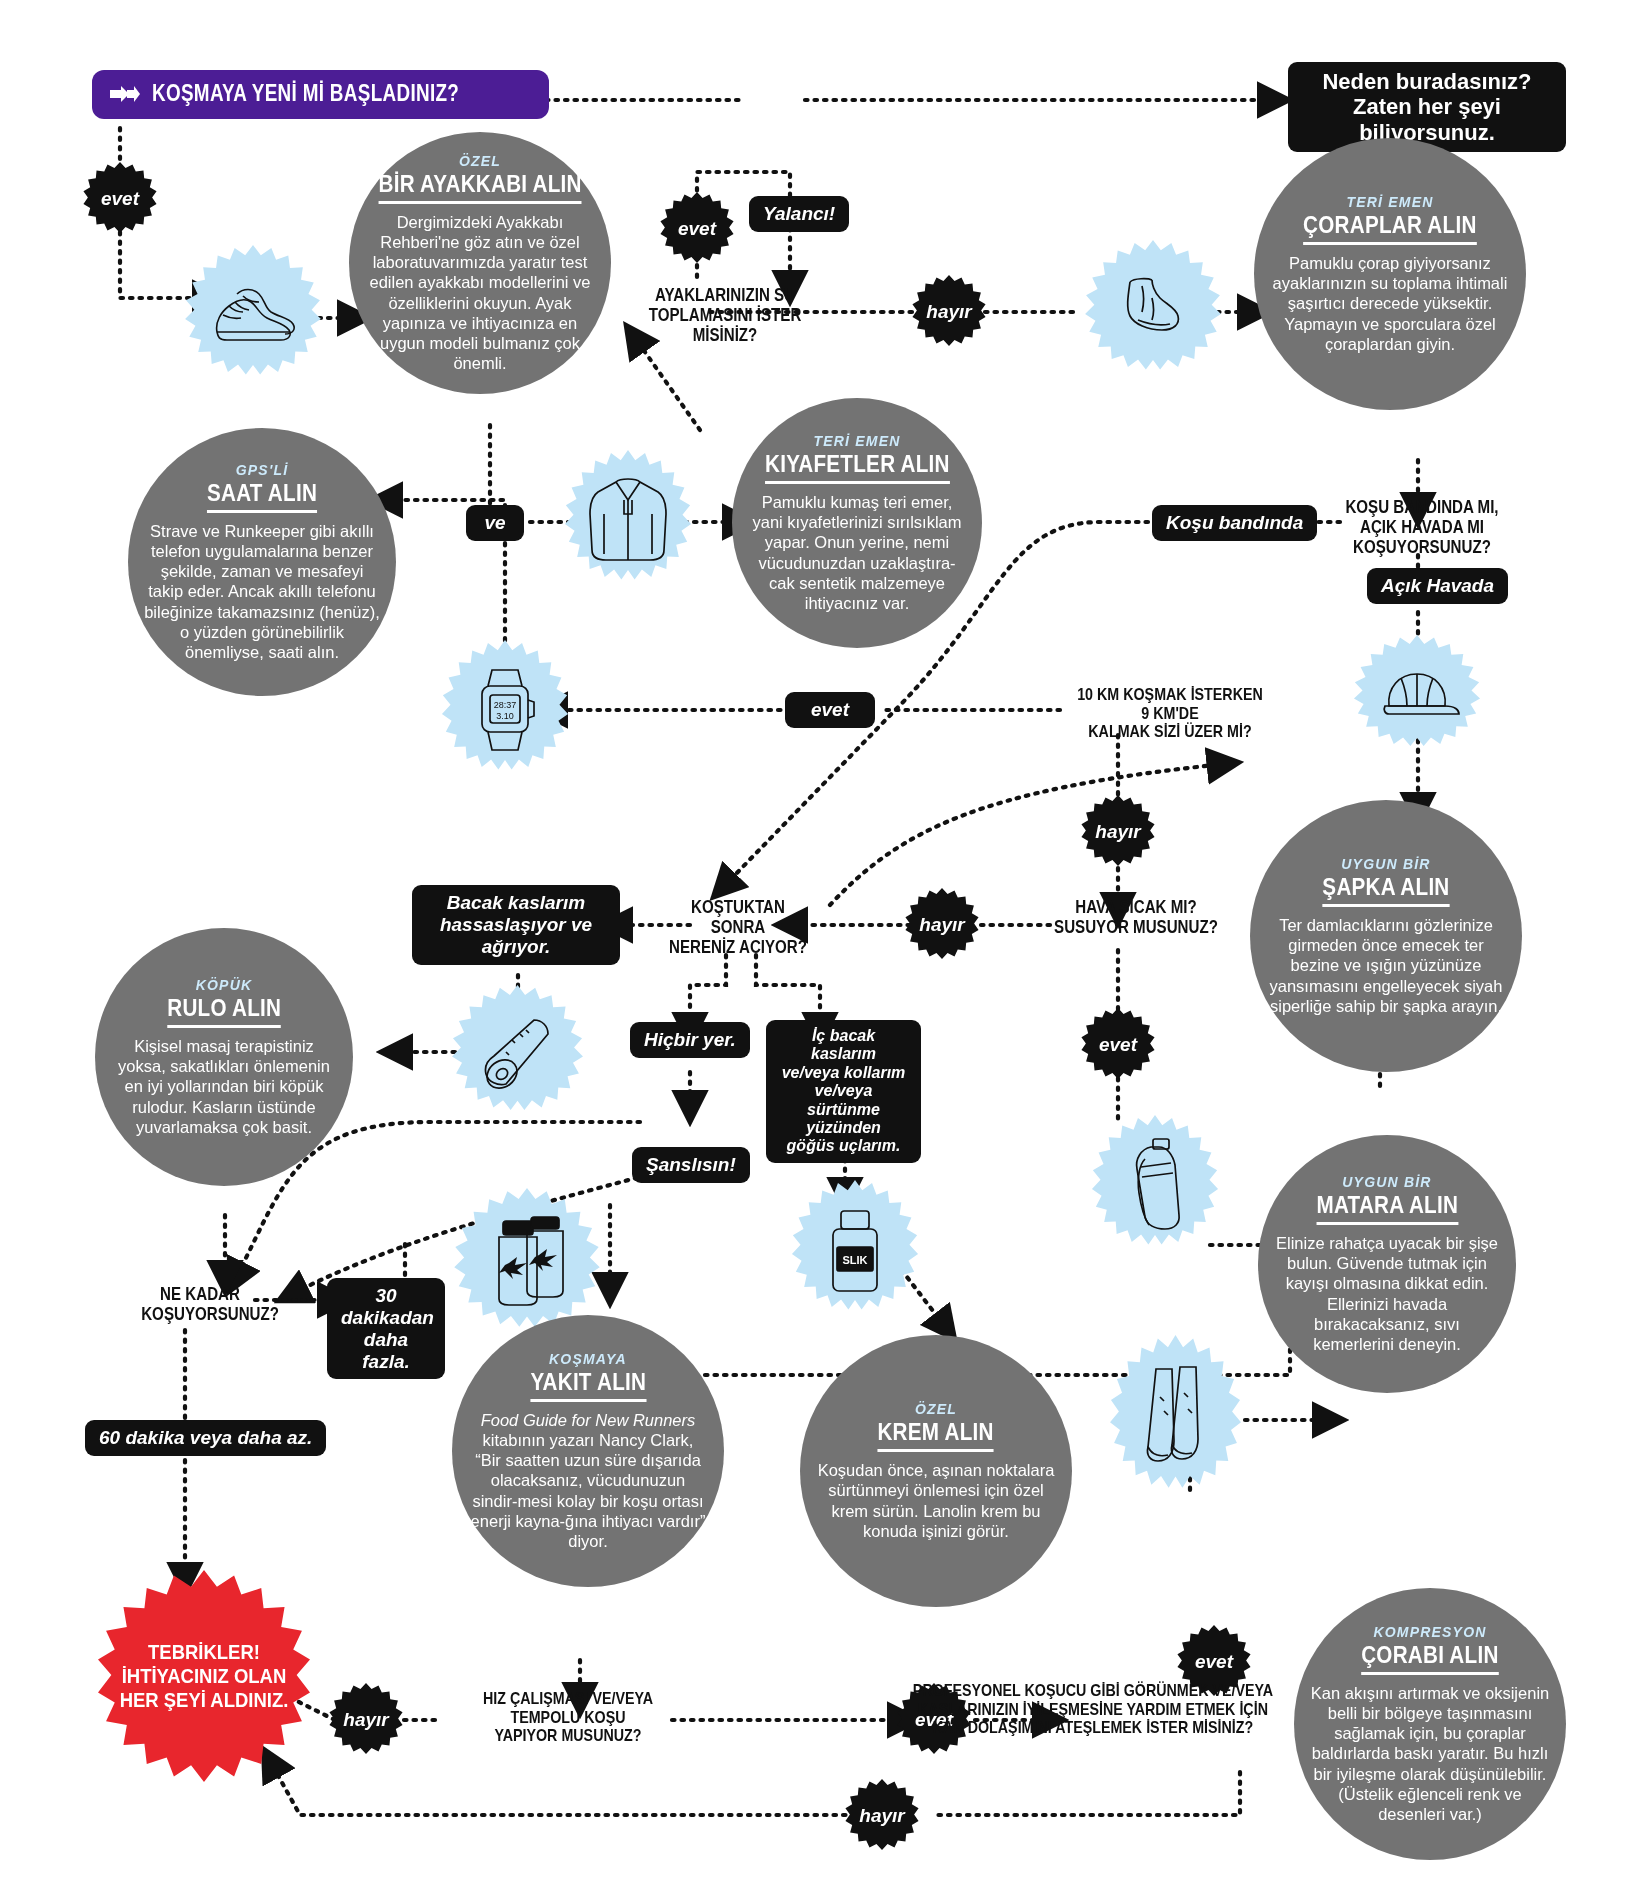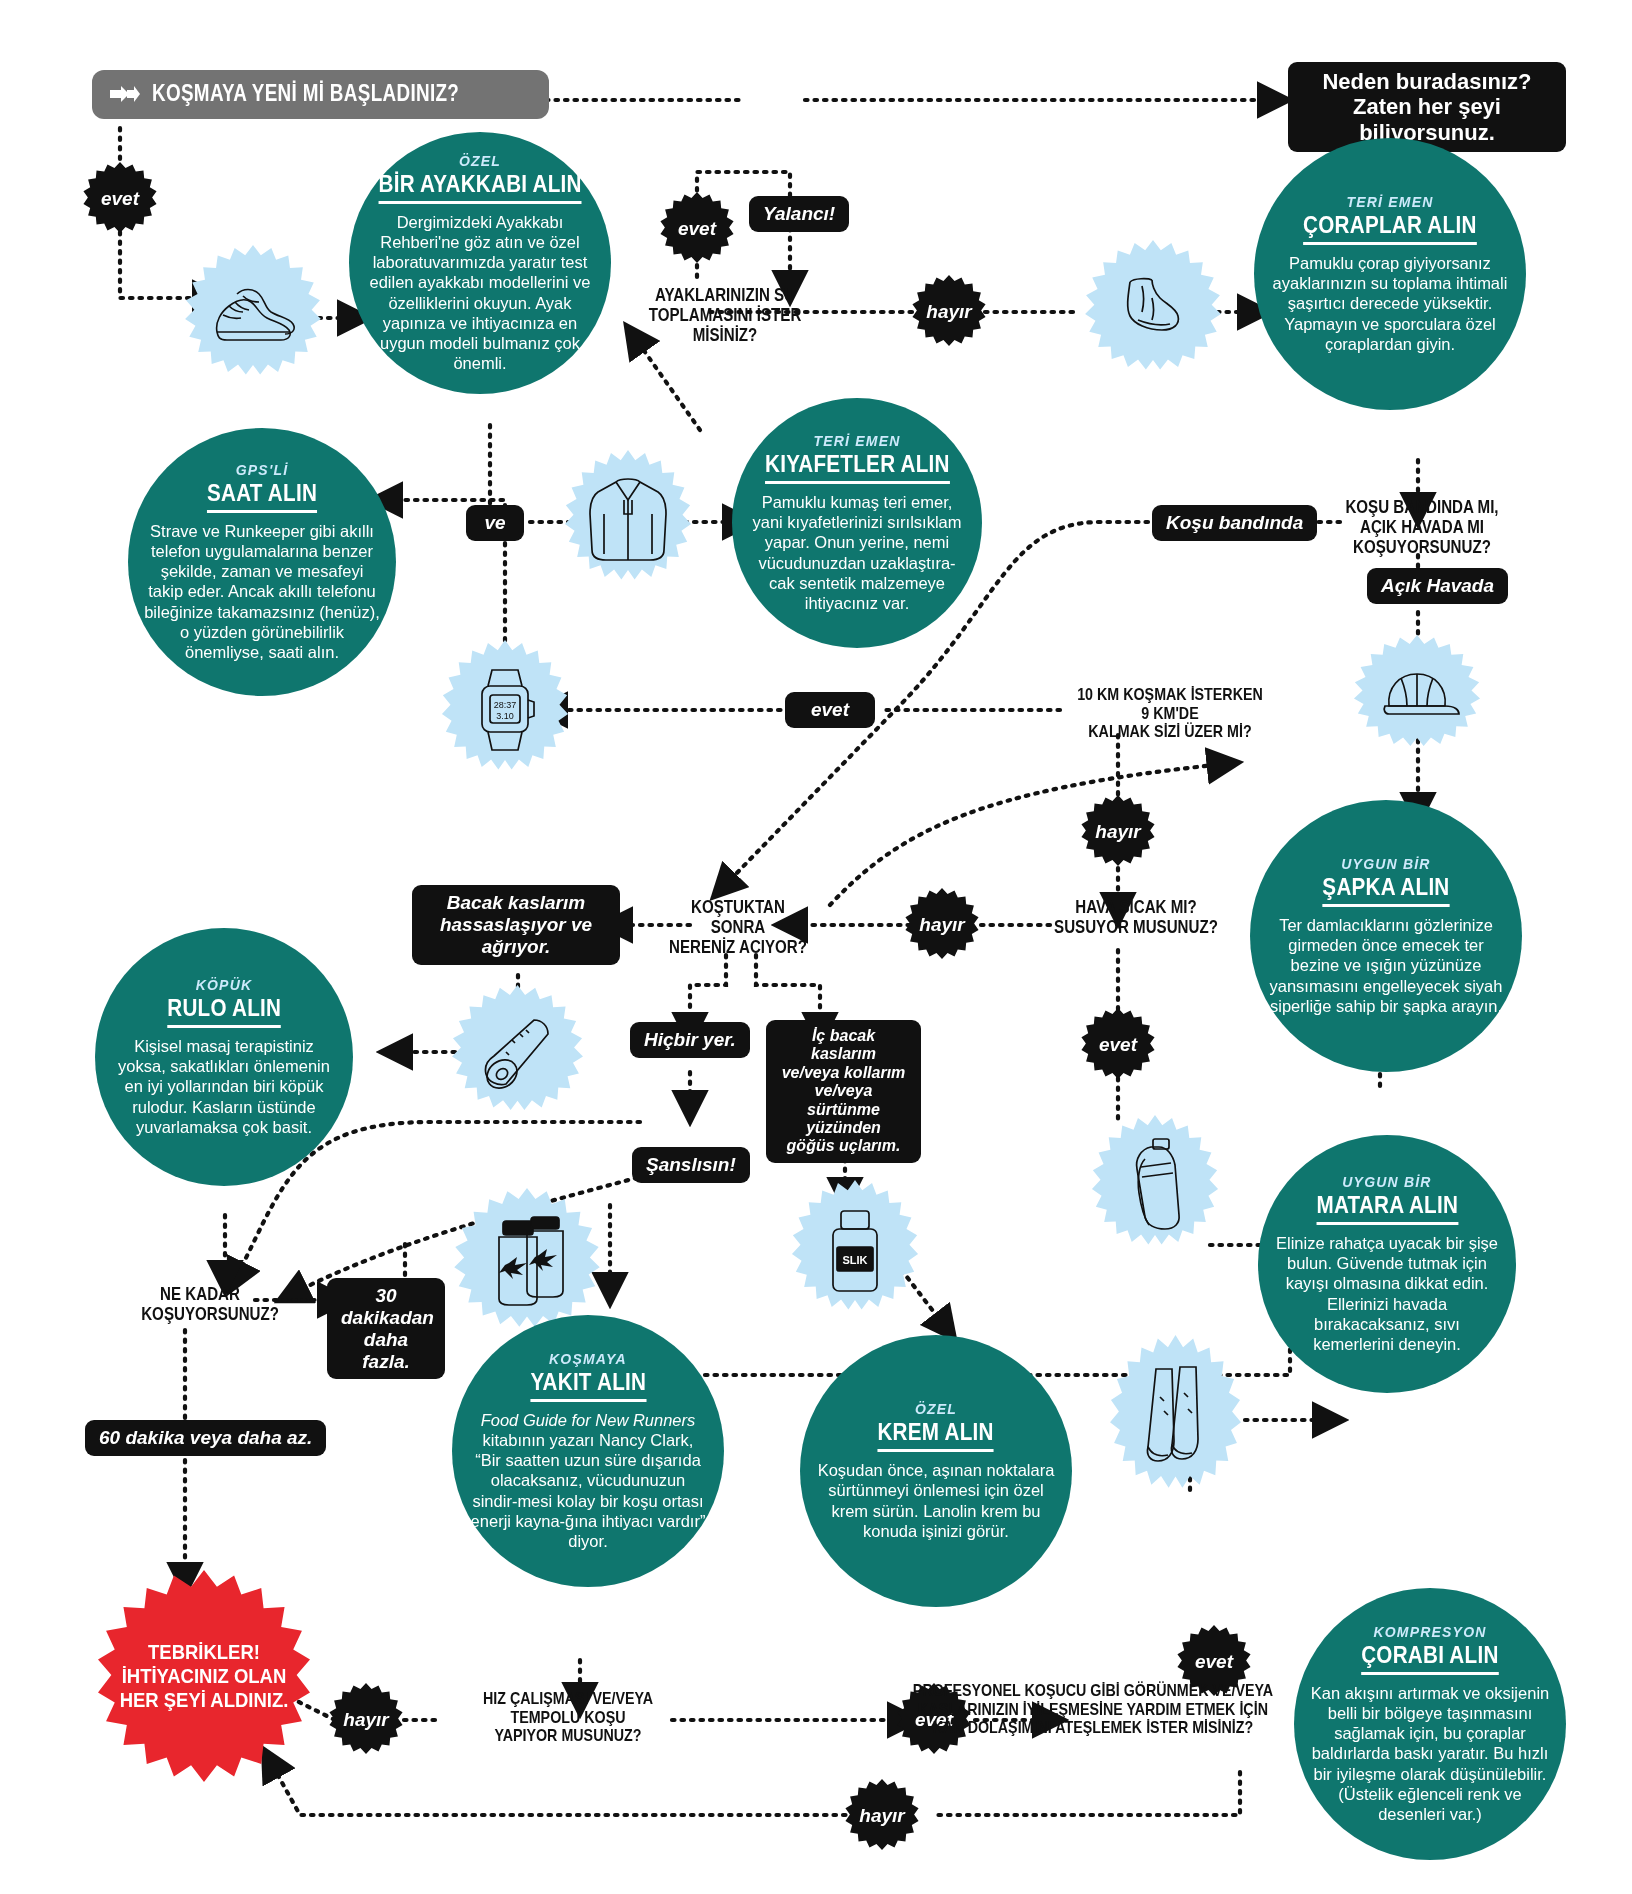--- a/index.html
+++ b/index.html
@@ -5,21 +5,21 @@
   html,body{margin:0;padding:0;background:#ffffff;}
   body{font-family:"Liberation Sans",sans-serif;}
   #canvas{position:relative;width:1632px;height:1894px;background:#fff;overflow:hidden;}
   svg.wires{position:absolute;left:0;top:0;width:1632px;height:1894px;pointer-events:none;}
 
   
   .node{position:absolute;box-sizing:border-box;}
 
   
   .redbanner{
-    background:#737373;border-radius:12px;color:#fff;
+    background:#4c1d95;border-radius:12px;color:#fff;
     display:flex;align-items:center;gap:12px;
     padding:10px 22px 12px 18px;
   }
   .redbanner .ttl{
     font-family:"Liberation Sans",sans-serif;
     font-weight:bold;font-size:23px;letter-spacing:.4px;
     transform:scaleX(.82);transform-origin:left center;white-space:nowrap;
   }
   .arrows-icon{display:flex;align-items:center;}
 
@@ -33,21 +33,21 @@
 
   
   .burst{
     width:74px;height:74px;display:flex;align-items:center;justify-content:center;
     background:#111;color:#fff;font-style:italic;font-weight:bold;font-size:19px;
     clip-path:polygon(50% 0%,57.5% 8.2%,66.9% 3.4%,71.3% 13%,81.7% 11.4%,82.7% 21.9%,93.1% 23.8%,90.3% 34%,99.4% 39.4%,93.4% 48%,99.4% 56.6%,90.3% 62%,93.1% 72.2%,82.7% 74.1%,81.7% 84.6%,71.3% 83%,66.9% 92.6%,57.5% 87.8%,50% 96%,42.5% 87.8%,33.1% 92.6%,28.7% 83%,18.3% 84.6%,17.3% 74.1%,6.9% 72.2%,9.7% 62%,0.6% 56.6%,6.6% 48%,0.6% 39.4%,9.7% 34%,6.9% 23.8%,17.3% 21.9%,18.3% 11.4%,28.7% 13%,33.1% 3.4%,42.5% 8.2%);
   }
 
   
   .circle{
-    border-radius:50%;background:#0f766e;color:#fff;
+    border-radius:50%;background:#737373;color:#fff;
     display:flex;flex-direction:column;align-items:center;justify-content:center;
     text-align:center;padding:14px 16px;box-sizing:border-box;
   }
   .circle .kicker{
     font-style:italic;font-weight:bold;font-size:14px;letter-spacing:1.2px;
     color:#cdeafb;margin-bottom:1px;
   }
   .circle .headline{
     font-weight:bold;font-size:24px;letter-spacing:.3px;
     transform:scaleX(.86);transform-origin:center;

